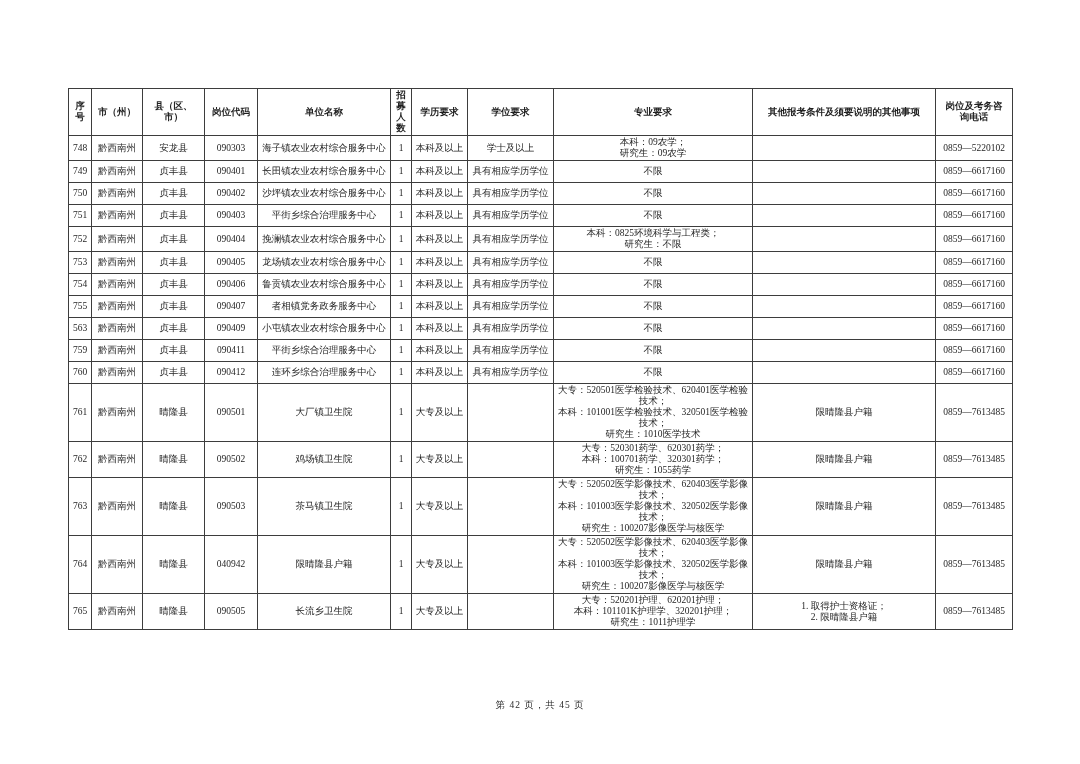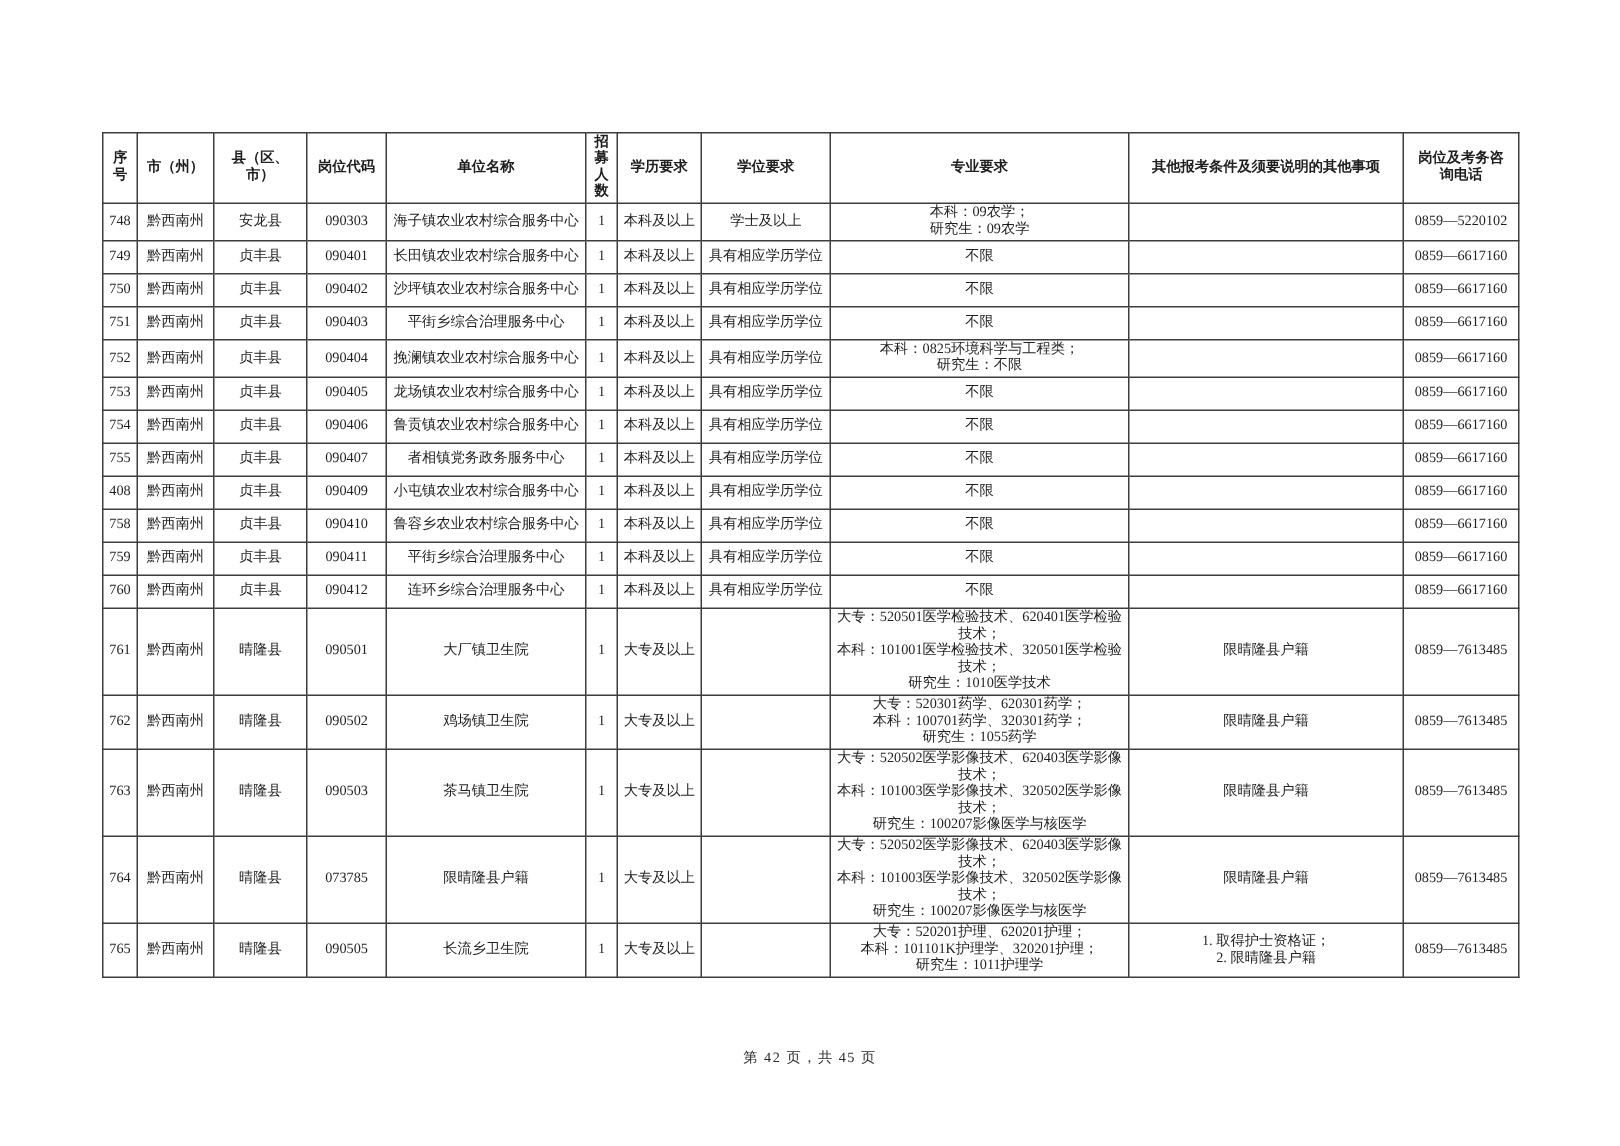--- a/index.html
+++ b/index.html
@@ -193,38 +193,25 @@
           <td>090407</td>
           <td>者相镇党务政务服务中心</td>
           <td>1</td>
           <td>本科及以上</td>
           <td>具有相应学历学位</td>
           <td>不限</td>
           <td></td>
           <td>0859—6617160</td>
         </tr>
         <tr>
-          <td>408</td>
+          <td>563</td>
           <td>黔西南州</td>
           <td>贞丰县</td>
           <td>090409</td>
           <td>小屯镇农业农村综合服务中心</td>
-          <td>1</td>
-          <td>本科及以上</td>
-          <td>具有相应学历学位</td>
-          <td>不限</td>
-          <td></td>
-          <td>0859—6617160</td>
-        </tr>
-        <tr>
-          <td>758</td>
-          <td>黔西南州</td>
-          <td>贞丰县</td>
-          <td>090410</td>
-          <td>鲁容乡农业农村综合服务中心</td>
           <td>1</td>
           <td>本科及以上</td>
           <td>具有相应学历学位</td>
           <td>不限</td>
           <td></td>
           <td>0859—6617160</td>
         </tr>
         <tr>
           <td>759</td>
           <td>黔西南州</td>
@@ -297,21 +284,21 @@
 本科：101003医学影像技术、320502医学影像
 技术；
 研究生：100207影像医学与核医学</td>
           <td>限晴隆县户籍</td>
           <td>0859—7613485</td>
         </tr>
         <tr>
           <td>764</td>
           <td>黔西南州</td>
           <td>晴隆县</td>
-          <td>073785</td>
+          <td>040942</td>
           <td>限晴隆县户籍</td>
           <td>1</td>
           <td>大专及以上</td>
           <td></td>
           <td>大专：520502医学影像技术、620403医学影像
 技术；
 本科：101003医学影像技术、320502医学影像
 技术；
 研究生：100207影像医学与核医学</td>
           <td>限晴隆县户籍</td>

